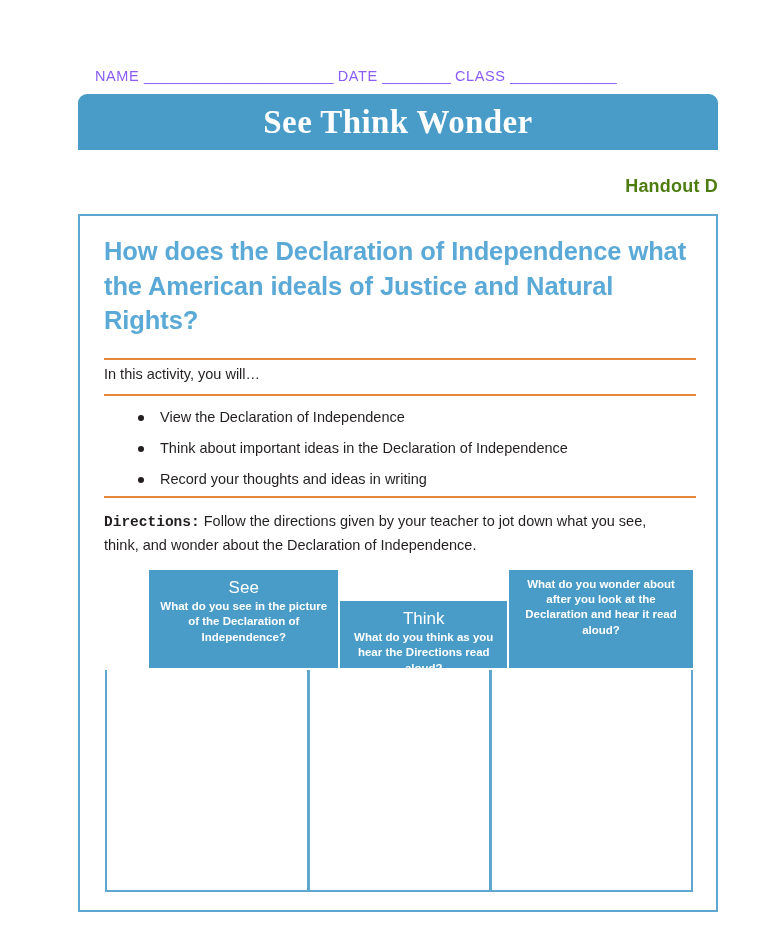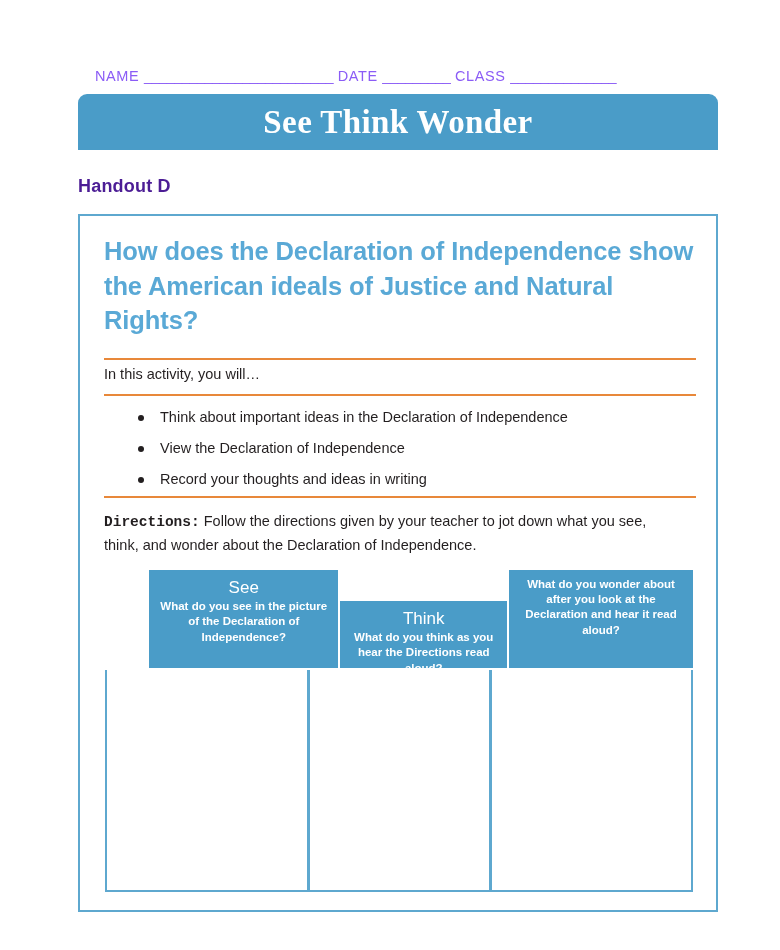--- a/index.html
+++ b/index.html
@@ -60,24 +60,24 @@
     font-size: 33px;
     color: #ffffff;
     letter-spacing: 0.4px;
   }
 
   .handout {
     position: absolute;
     left: 78px;
     top: 176px;
     width: 640px;
-    text-align: left;
+    text-align: right;
     font-size: 18px;
     font-weight: bold;
-    color: #4c1d95;
+    color: #4d7c0f;
     letter-spacing: 0.2px;
   }
 
   
   .content-box {
     position: absolute;
     left: 78px;
     top: 214px;
     width: 640px;
     height: 698px;
@@ -226,36 +226,36 @@
   </div>
 
   <div class="banner">
     <span class="banner-title">See Think Wonder</span>
   </div>
 
   <div class="handout">Handout D</div>
 
   <div class="content-box">
 
-    <div class="main-heading">How does the Declaration of Independence show the American ideals of Justice and Natural Rights?</div>
+    <div class="main-heading">How does the Declaration of Independence what the American ideals of Justice and Natural Rights?</div>
 
     <div class="rule-orange rule-1"></div>
 
     <div class="activity-intro">In this activity, you will…</div>
 
     <div class="rule-orange rule-2"></div>
 
     <ul class="bullets">
       <li>
         <span class="dot"></span>
-        <span>Think about important ideas in the Declaration of Independence</span>
+        <span>View the Declaration of Independence</span>
       </li>
       <li>
         <span class="dot"></span>
-        <span>View the Declaration of Independence</span>
+        <span>Think about important ideas in the Declaration of Independence</span>
       </li>
       <li>
         <span class="dot"></span>
         <span> Record your thoughts and ideas in writing</span>
       </li>
     </ul>
 
     <div class="rule-orange rule-3"></div>
 
     <div class="directions">

